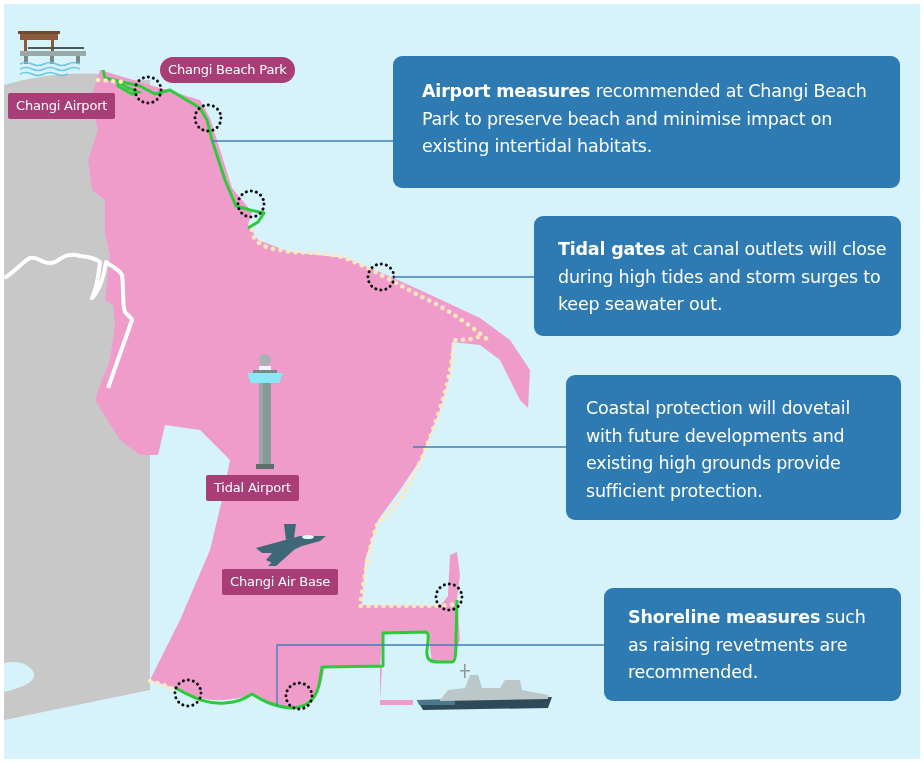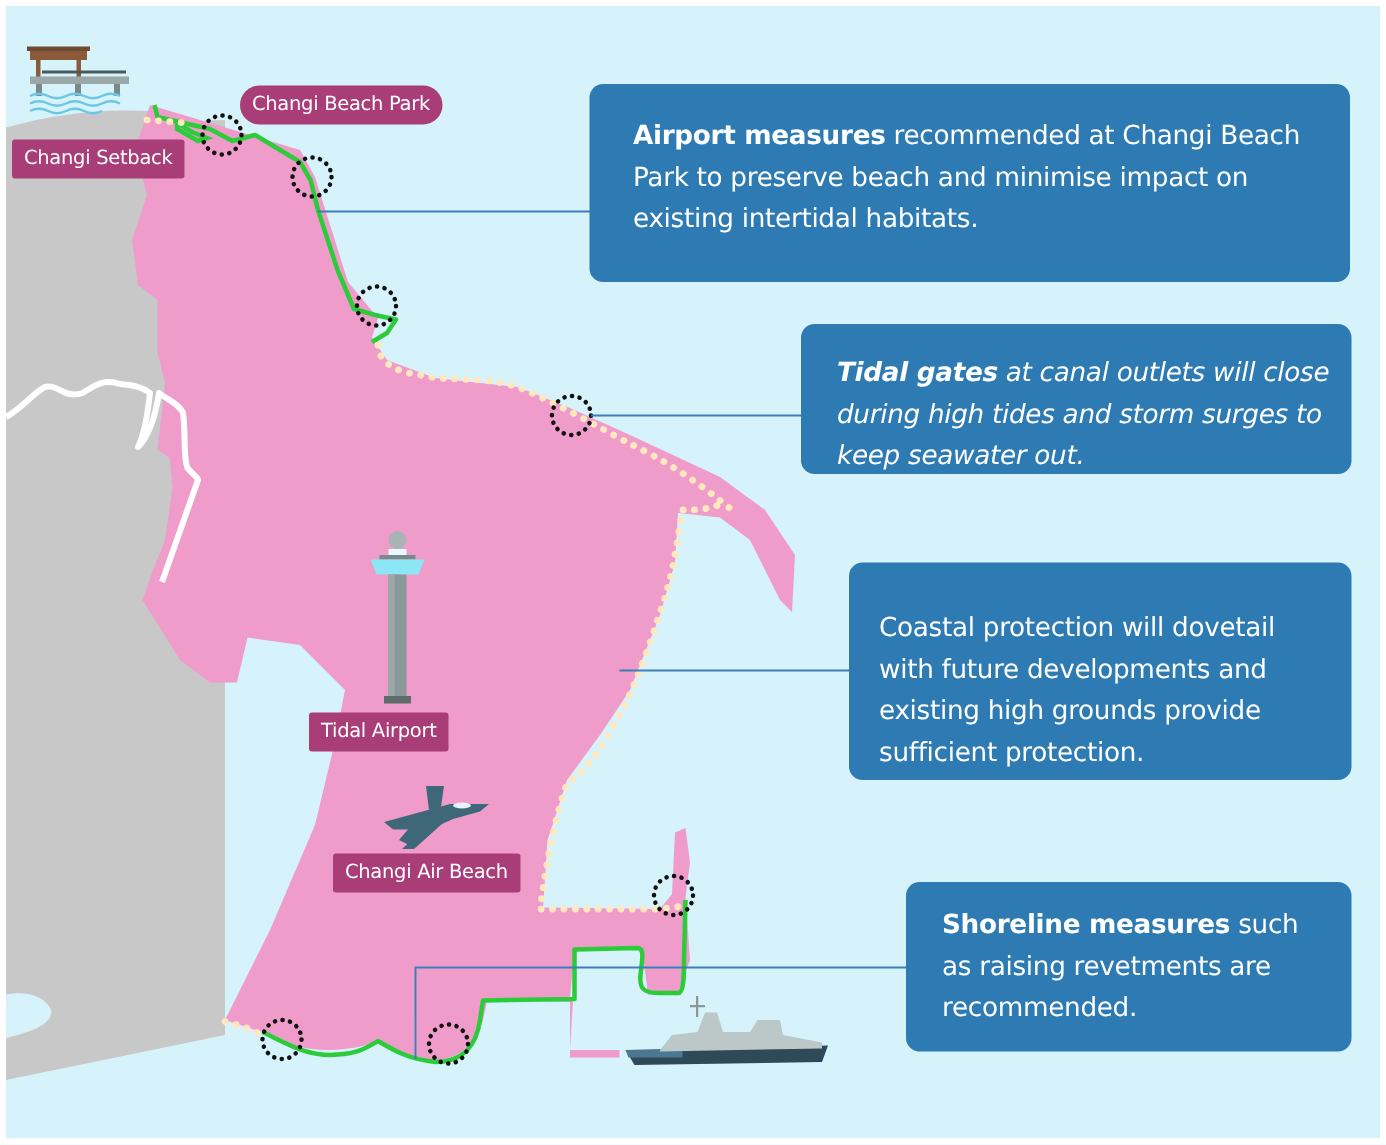--- a/index.html
+++ b/index.html
@@ -103,30 +103,30 @@
       <path d="M417,700 L552,697 L548,708 L423,710 Z" fill="#2E4A58"></path>
       <path d="M417,700 L455,700 L455,705 L419,705 Z" fill="#4A7890"></path>
       <path d="M440,700 L448,690 L465,688 L470,675 L478,675 L482,688 L500,688 L505,680 L520,680 L522,690 L548,695 L548,699 L440,701 Z" fill="#BCC8C8"></path>
       <rect x="464" y="664" width="1.5" height="14" fill="#8A9898"></rect>
       <rect x="460" y="670" width="10" height="1.5" fill="#8A9898"></rect>
     </g>
   </svg>
 
   
   <div class="place-label" style="left:156px; top:53px;border-radius:13px;">Changi Beach Park</div>
-  <div class="place-label" style="left:4px; top:89px;">Changi Setback</div>
+  <div class="place-label" style="left:4px; top:89px;">Changi Airport</div>
   <div class="place-label" style="left:202px; top:471px;">Tidal Airport</div>
-  <div class="place-label" style="left:218px; top:565px;">Changi Air Beach</div>
+  <div class="place-label" style="left:218px; top:565px;">Changi Air Base</div>
 
   
   <div class="callout" style="left:389px; top:52px; width:507px; height:132px; padding:22px 0 0 29px;">
     <b>Airport measures</b><span> recommended at Changi Beach Park to preserve beach and minimise impact on existing intertidal habitats.</span>
   </div>
-  <div class="callout" style="left:530px; top:212px; width:367px; height:100px; padding:20px 4px 0 24px;font-style:italic;">
+  <div class="callout" style="left:530px; top:212px; width:367px; height:120px; padding:20px 4px 0 24px;">
     <b>Tidal gates</b><span> at canal outlets will close during high tides and storm surges to keep seawater out.</span>
   </div>
-  <div class="callout" style="left:562px; top:371px; width:335px; height:145px; padding:31px 14px 0 20px;">
+  <div class="callout" style="left:562px; top:371px; width:335px; height:145px; padding:20px 14px 0 20px;">
     <span>Coastal protection will dovetail with future developments and existing high grounds provide sufficient protection.</span>
   </div>
   <div class="callout" style="left:600px; top:584px; width:297px; height:113px; padding:16px 32px 0 24px;">
     <b>Shoreline measures</b><span> such as raising revetments are recommended.</span>
   </div>
 </div>
 
 </body></html>

